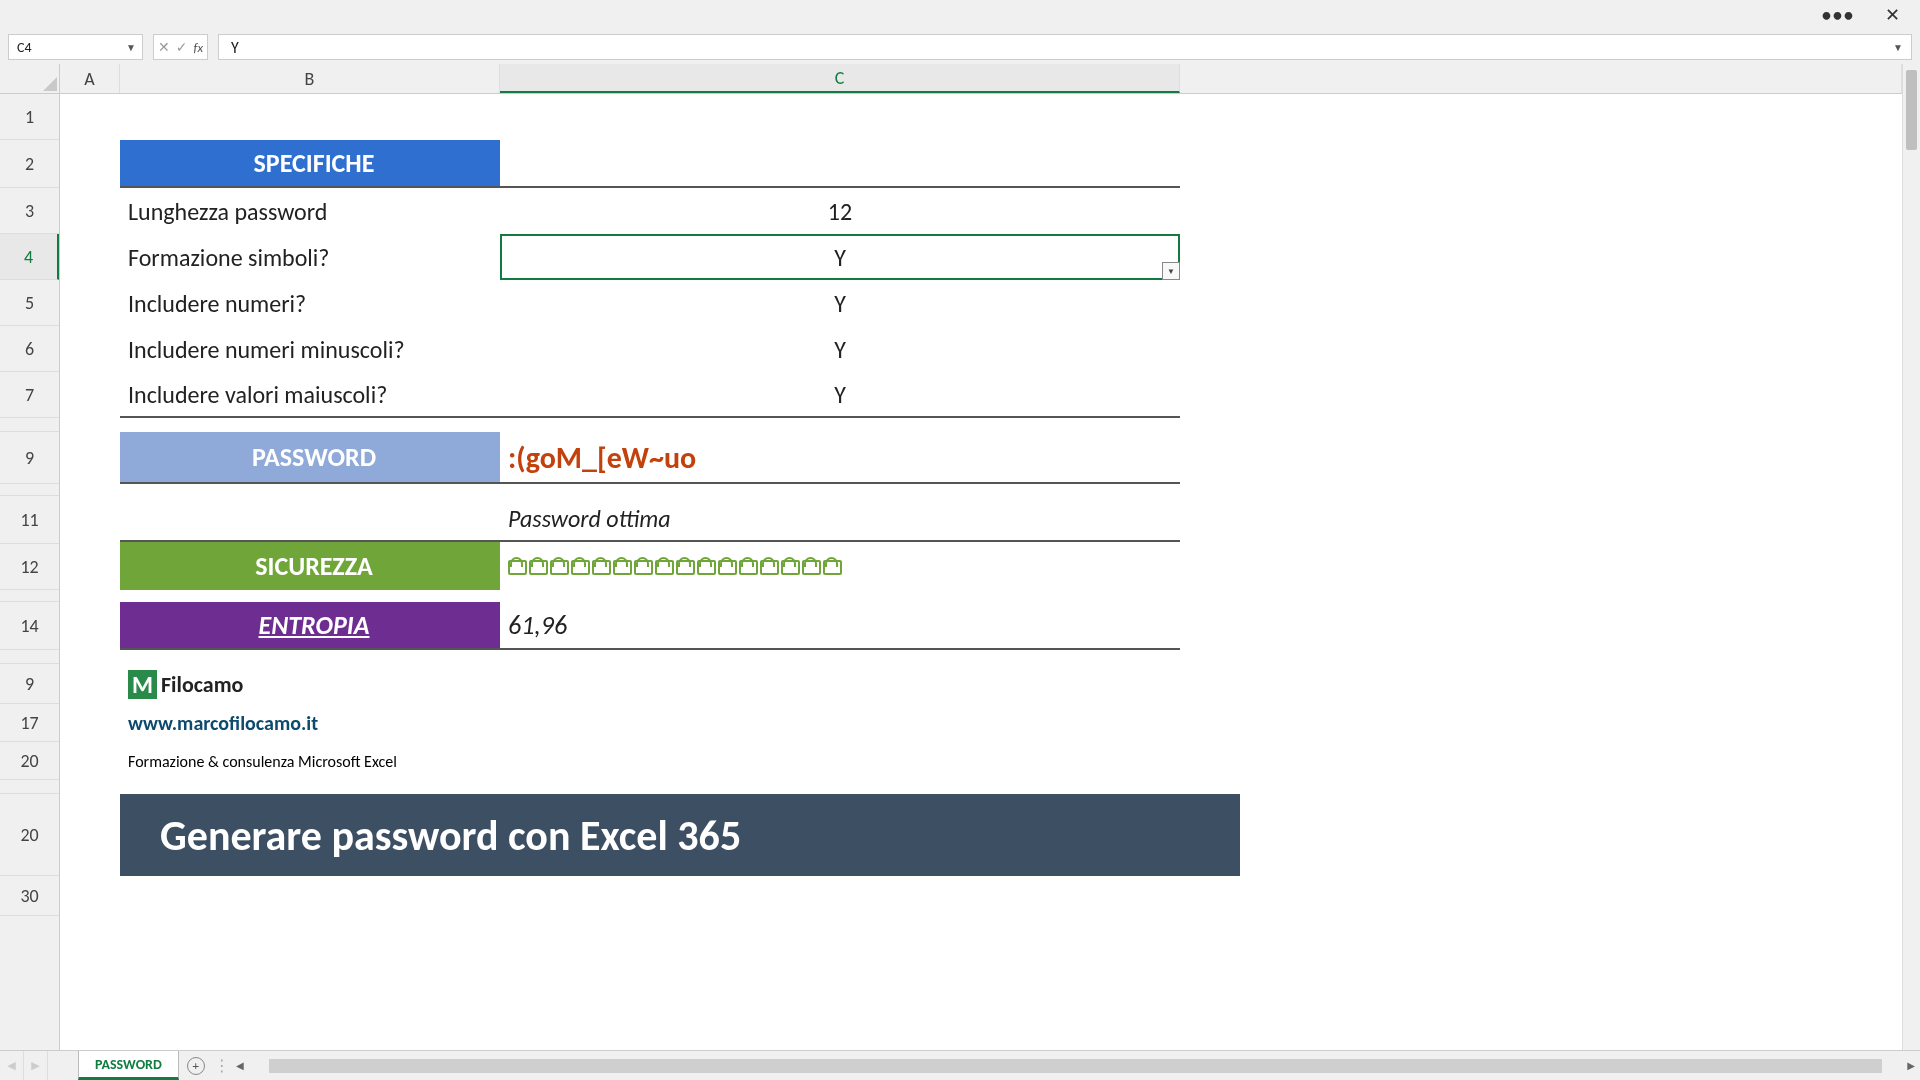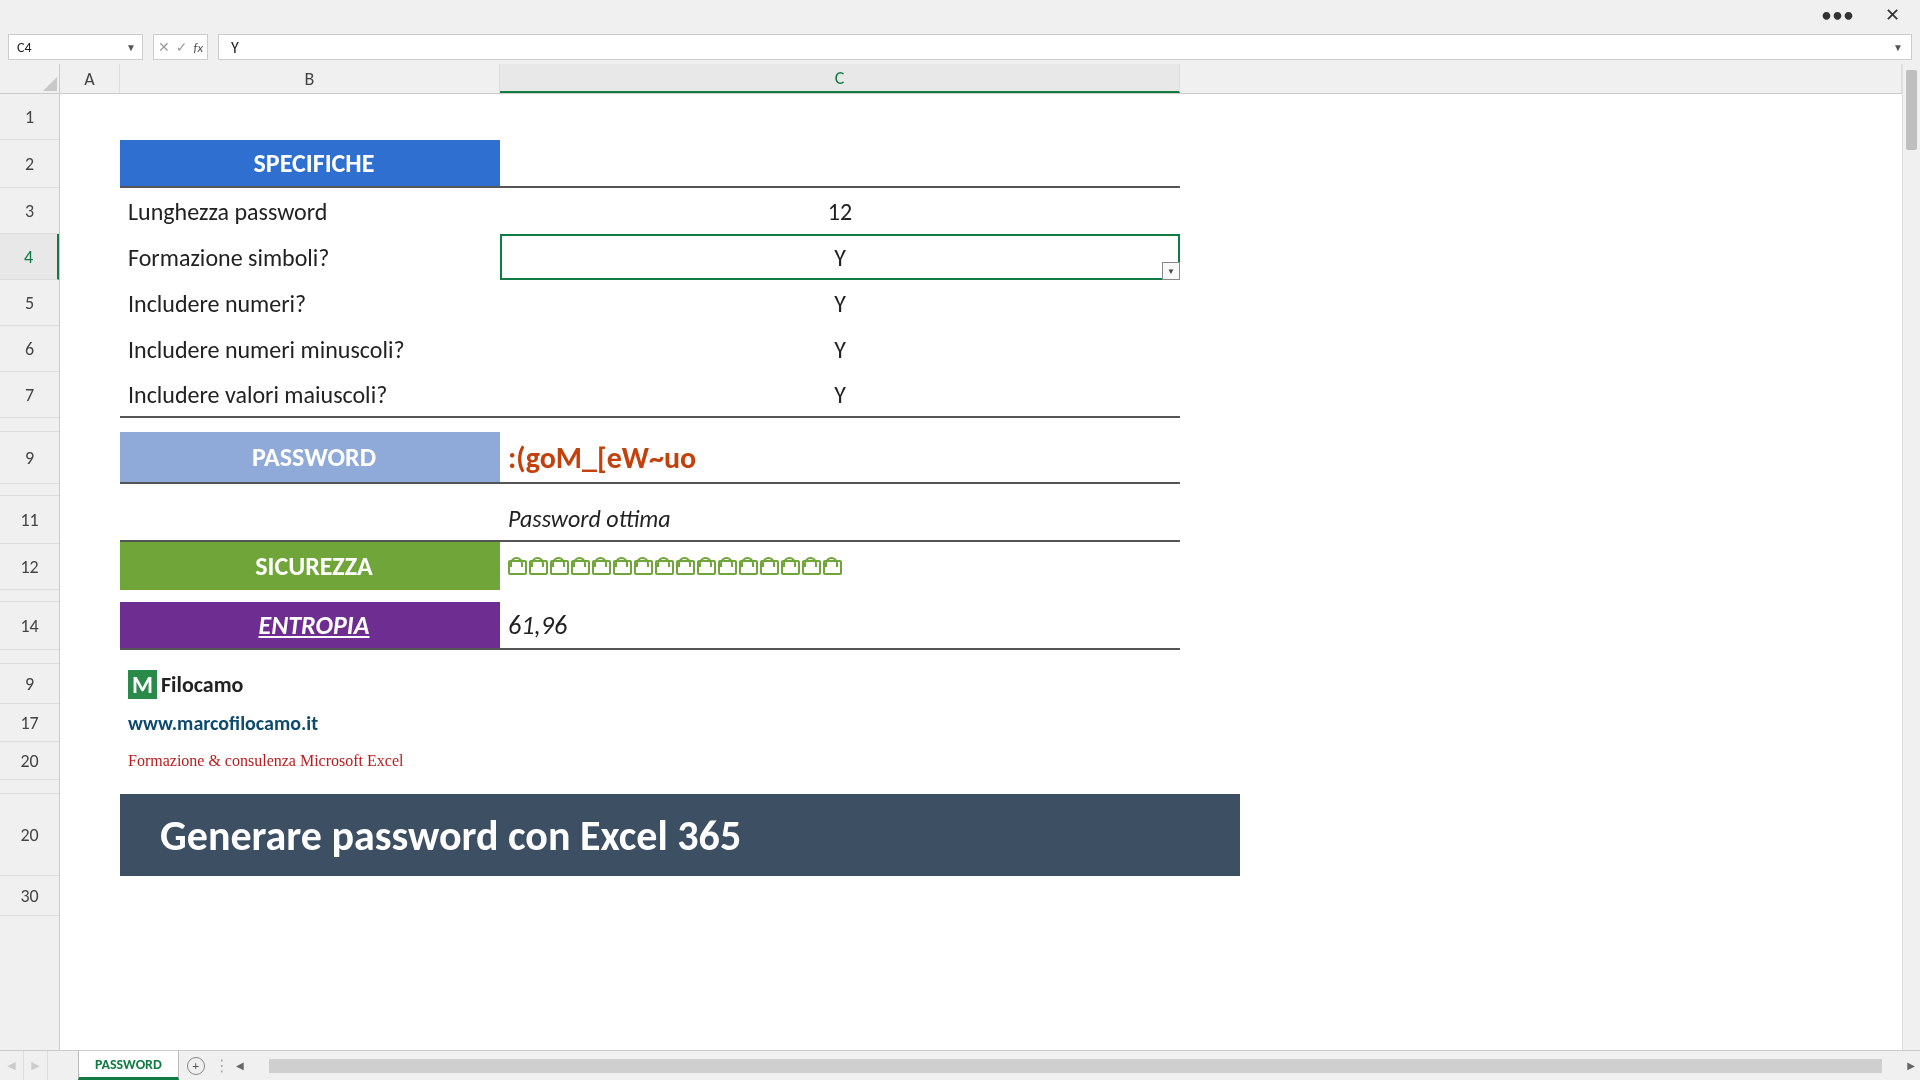--- a/index.html
+++ b/index.html
@@ -225,21 +225,21 @@
   }
   
   .logo-box {
     display:inline-flex; align-items:center; gap:4px;
     font-size:22px; font-weight:700; color:#222;
   }
   .logo-box .m-sq {
     background:#2a8a4a; color:#fff; padding:0 4px; font-size:24px;
   }
   .site-link { color:#0c4a6e; font-weight:700; font-size:20px; }
-  .tagline { color:#b91c1c; font-size:16px;font-family:Liberation Serif, serif; }
+  .tagline { color:#000000; font-size:16px; }
   
   .big-title-bar {
     background:#3d4f63; color:#fff; font-weight:700; font-size:42px;
     display:flex; align-items:center; padding-left:40px;
     width:1120px;
   }
   
   
   .vscroll {
     position:absolute;

